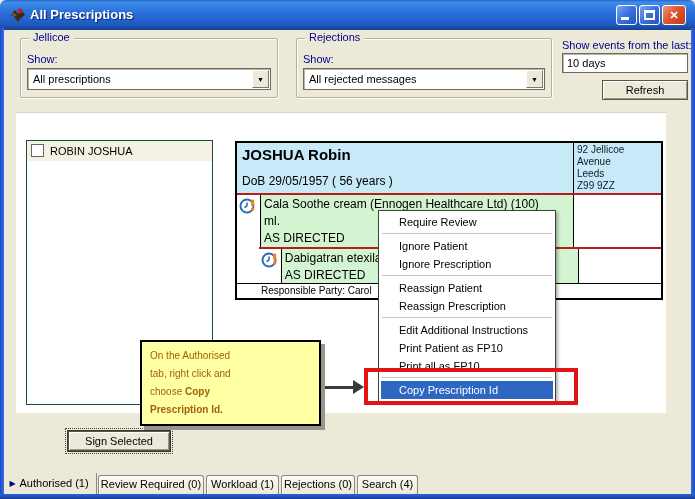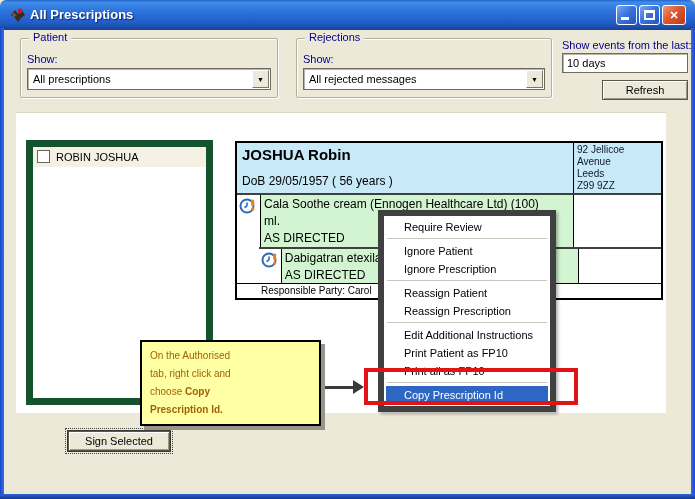--- a/index.html
+++ b/index.html
@@ -51,42 +51,42 @@
   .btn3d { position:absolute; background:#ECE9D8; border:1px solid #58574f;
            box-shadow:inset 1px 1px 0 #ffffff, inset -1px -1px 0 #9a988a;
            font-size:11px; text-align:center; color:#000; font-family:"Liberation Sans", sans-serif; }
 
   
   .content-panel { position:absolute; left:16px; top:112px; width:650px; height:301px; background:#fff;
                    border-top:1px solid #d9d6c6; z-index:1; }
 
   
   .patient-listbox { position:absolute; left:26px; top:140px; width:187px; height:265px; background:#fff;
-                     border:7px solid #14532d; z-index:2; }
+                     border:1px solid #14532d; z-index:2; }
   .patient-row { position:relative; height:20px; background:#F4F1E4; }
   .patient-check { position:absolute; left:4px; top:3px; width:13px; height:13px; background:#fff; border:1px solid #666; }
   .patient-label { position:absolute; left:23px; top:4px; font-size:11px; color:#000; }
 
   
   .rxtable { position:absolute; left:235px; top:141px; width:428px; border:2px solid #000; background:#fff; z-index:2; }
   .rx-header { display:flex; height:50px; background:#C8E9F8; }
   .rx-header-main { width:336px; position:relative; }
   .rx-header-addr { width:88px; border-left:1px solid #000; padding:1px 3px; font-size:10px; line-height:12px; color:#101828; }
   .pt-name { position:absolute; left:5px; top:3px; font-size:15px; font-weight:bold; color:#000; }
   .pt-dob  { position:absolute; left:5px; top:31px; font-size:12px; color:#000; }
-  .rx-row { display:flex; border-top:2px solid #404040; }
+  .rx-row { display:flex; border-top:2px solid #b91c1c; }
   .rx-icon-cell { width:23px; position:relative; background:#fff; }
   .rx-text-cell { width:313px; background:#D2F4D1; border-left:1px solid #000; padding:1px 3px; font-size:12px; line-height:17px; color:#000; }
   .rx-addr-cell { width:88px; background:#fff; border-left:1px solid #000; }
   .rx-footer { border-top:1px solid #000; height:15px; background:#fff; font-size:10px; padding-left:24px; line-height:14px; color:#000; }
   .clock-icon { position:absolute; left:2px; top:2px; width:18px; height:18px; }
 
   
   .ctxmenu { position:absolute; left:378px; top:210px; width:178px; background:#fff;
-             border:6px solid #404040; box-shadow:2px 2px 3px rgba(0,0,0,0.3); z-index:10; padding:2px 0; }
+             border:1px solid #404040; box-shadow:2px 2px 3px rgba(0,0,0,0.3); z-index:10; padding:2px 0; }
   .menu-item { height:18px; line-height:18px; font-size:11px; color:#000; padding-left:20px; white-space:nowrap; }
   .menu-item.hl { background:#2D66C3; color:#fff; margin:0 2px; padding-left:18px; }
   .menu-sep { border-top:1px solid #C9C7BC; margin:2px 3px; height:2px; }
 
   
   .redbox { position:absolute; left:364px; top:368px; width:214px; height:37px;
             border:4px solid #E01414; z-index:12; }
 
   
   .callout { position:absolute; left:140px; top:340px; width:181px; height:86px;
@@ -131,21 +131,21 @@
         <span class="max-glyph"></span>
       </div>
     <div class="winbtn close" style="left:662px; width:24px;"><span>✕</span></div>
   </div>
 
   <div class="frame-left"></div>
   <div class="frame-right"></div>
   <div class="frame-bottom"></div>
 
   <div class="groupbox" style="left:20px; top:38px; width:258px; height:60px;">
-    <span class="gb-legend">Patient</span>
+    <span class="gb-legend">Jellicoe</span>
   </div>
   <span class="navy-label" style="left:27px; top:53px;">Show:</span>
   <div class="combo" style="left:27px; top:68px; width:244px;">
     <span class="combo-text">All prescriptions</span>
     <span class="combo-btn">▼</span>
   </div>
 
   <div class="groupbox" style="left:296px; top:38px; width:256px; height:60px;">
     <span class="gb-legend">Rejections</span>
   </div>
@@ -240,14 +240,23 @@
 
   <div class="callout">
     <div><span>On the Authorised</span></div>
     <div><span>tab, right click and</span></div>
     <div><span>choose </span><b>Copy</b></div>
     <div><b>Prescription Id.</b></div>
   </div>
 
   <div class="btn3d sign-btn">Sign Selected</div>
 
+  <div class="tabstrip">
+    <div class="tab active" style="left:2px; width:95px;">
+      <span class="tab-marker">▶</span><span>Authorised (1)</span>
+    </div>
+    <div class="tab" style="left:98px; width:106px;"><span>Review Required (0)</span></div>
+    <div class="tab" style="left:206px; width:73px;"><span>Workload (1)</span></div>
+    <div class="tab" style="left:281px; width:74px;"><span>Rejections (0)</span></div>
+    <div class="tab" style="left:357px; width:61px;"><span>Search (4)</span></div>
+  </div>
 
 </div>
 
 </body></html>

